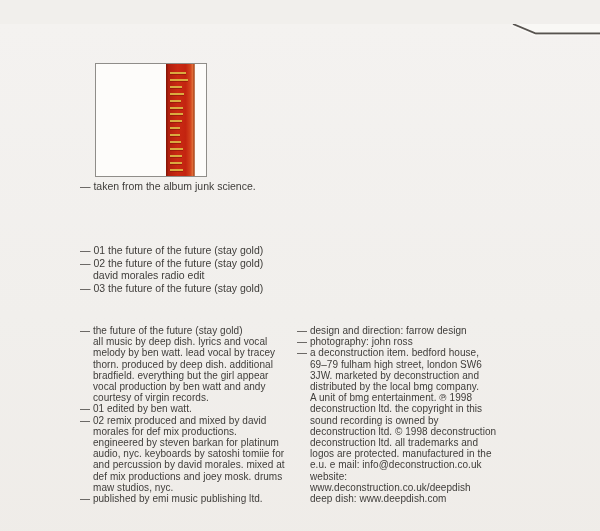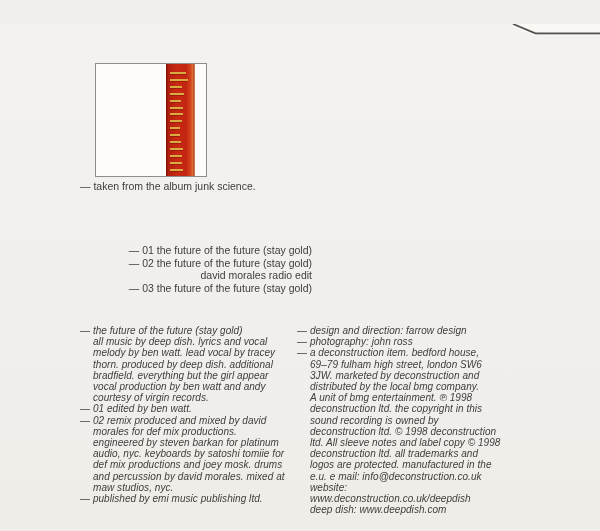--- a/index.html
+++ b/index.html
@@ -28,23 +28,23 @@
   }
   .mark{
     position:absolute;left:4px;height:2px;
     background:var(--mark-yellow,#d9ab40);
     box-shadow:0 1px 0 rgba(130,20,8,.55);
   }
   
   .line{white-space:nowrap;}
   .caption{position:absolute;left:80px;top:156px;font-size:10.5px;line-height:12px;}
   .block{position:absolute;}
-  .tracks{left:80px;top:220px;width:232px;text-align:right;}
+  .tracks{left:80px;top:220px;width:232px;}
   .tracks .line{font-size:10.5px;line-height:12.6px;}
-  .credits .line{font-size:10px;line-height:11.2px;letter-spacing:.05px;font-style:italic;}
+  .credits .line{font-size:10px;line-height:11.2px;letter-spacing:.05px;}
   .credits-left{left:80px;top:301px;width:232px;}
   .credits-right{left:297px;top:301px;width:232px;}
   .indent{padding-left:13px;}
 </style>
 </head>
 <body>
 
 <div class="sheet">
 
   <svg class="edges" width="600" height="531" viewBox="0 0 600 531">
@@ -110,23 +110,23 @@
       <div class="line">— 01 edited by ben watt.</div>
 
       <div class="line">— 02 remix produced and mixed by david</div>
 
       <div class="line indent">morales for def mix productions.</div>
 
       <div class="line indent">engineered by steven barkan for platinum</div>
 
       <div class="line indent">audio, nyc. keyboards by satoshi tomiie for</div>
 
+      <div class="line indent">and percussion by david morales. mixed at</div>
+
       <div class="line indent">def mix productions and joey mosk. drums</div>
-
-      <div class="line indent">and percussion by david morales. mixed at</div>
 
       <div class="line indent">maw studios, nyc.</div>
 
       <div class="line">— published by emi music publishing ltd.</div>
     </div>
 
   <div class="block credits credits-right">
 
       <div class="line">— design and direction: farrow design</div>
 
@@ -141,21 +141,20 @@
       <div class="line indent">distributed by the local bmg company.</div>
 
       <div class="line indent">A unit of bmg entertainment. ℗ 1998</div>
 
       <div class="line indent">deconstruction ltd. the copyright in this</div>
 
       <div class="line indent">sound recording is owned by</div>
 
       <div class="line indent">deconstruction ltd. © 1998 deconstruction</div>
 
-      <div class="line indent">ltd. All sleeve notes and label copy © 1998</div>
 
       <div class="line indent">deconstruction ltd. all trademarks and</div>
 
       <div class="line indent">logos are protected. manufactured in the</div>
 
       <div class="line indent">e.u. e mail: info@deconstruction.co.uk</div>
 
       <div class="line indent">website:</div>
 
       <div class="line indent">www.deconstruction.co.uk/deepdish</div>

